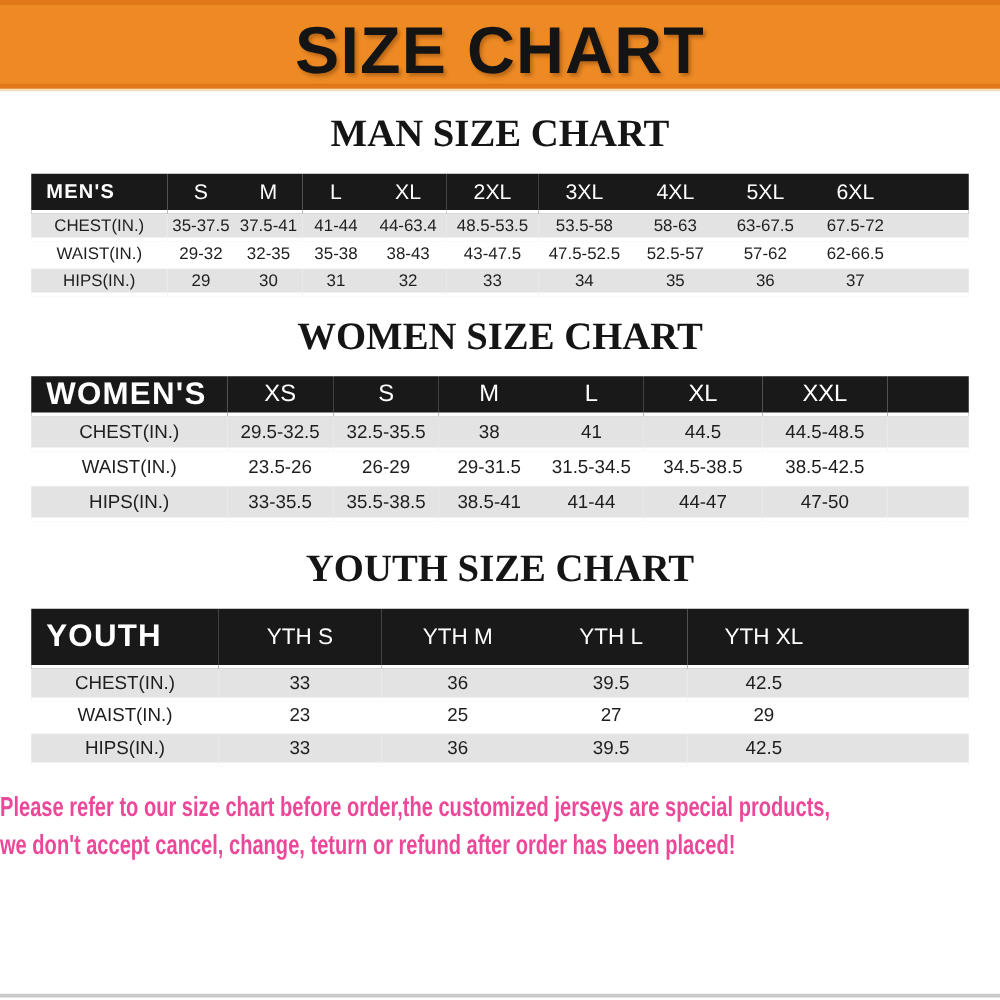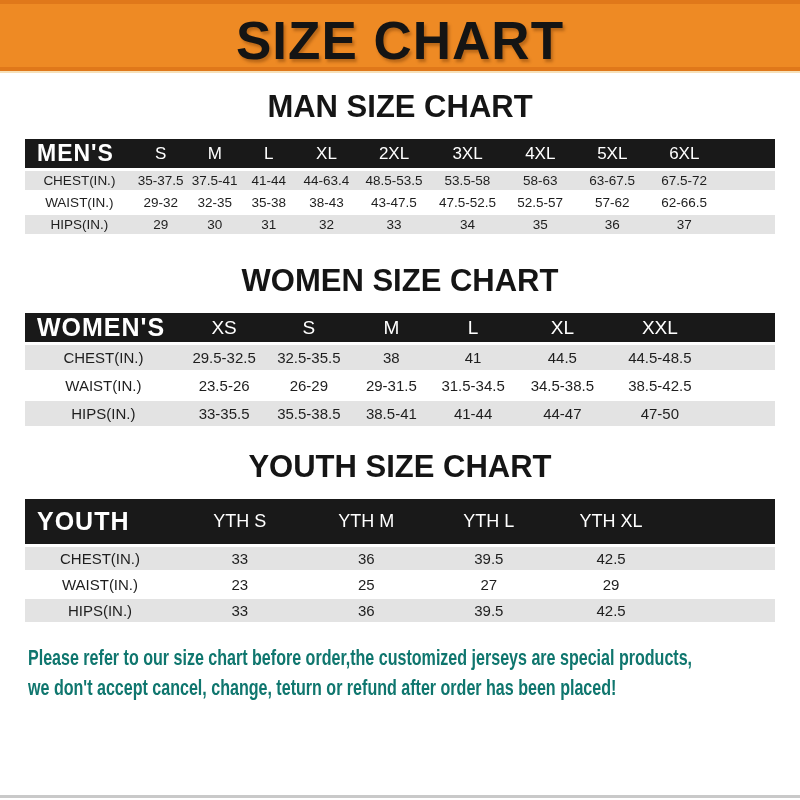--- a/index.html
+++ b/index.html
@@ -33,23 +33,24 @@
 
   
   .section h2 {
     margin: 0 0 14px 0;
     text-align: center;
     font-size: 31px;
     line-height: 36px;
     font-weight: bold;
     color: #151515;
     letter-spacing: 0px;
+    font-family: Liberation Serif, serif;
   }
   .section-men   { margin-top: 16px; }
-  .section-women { margin-top: 26px; }
+  .section-women { margin-top: 14px; }
   .section-youth { margin-top: 20px; }
 
   
   table {
     width: 750px;
     margin: 0 auto;
     border-collapse: separate;
     border-spacing: 0;
     table-layout: fixed;
   }
@@ -72,39 +73,38 @@
     color: #1e1e1e;
     border-bottom: 3px solid #ffffff;
     padding: 0;
   }
   tbody tr:nth-child(odd) td { background: #e3e3e3; }
 
   .t-men   thead tr { height: 32px; }
   .t-men   tbody tr { height: 22px; }
   .t-men   tbody td { font-size: 13.5px; }
   .t-men   .colhead { font-size: 17px; }
-  .t-men   .corner  { font-size: 23px; }
+  .t-men   .corner  { font-size: 16px; }
 
   .t-women thead tr { height: 29px; }
   .t-women tbody tr { height: 28px; }
   .t-women tbody td { font-size: 15px; }
   .t-women .colhead { font-size: 19px; }
   .t-women .corner  { font-size: 25px; }
 
   .t-youth thead tr { height: 48px; }
   .t-youth tbody tr { height: 26px; }
   .t-youth tbody td { font-size: 15px; }
   .t-youth .colhead { font-size: 18px; }
   .t-youth .corner  { font-size: 25px; }
 
   
   .footer {
     margin-top: 18px;
-    padding-left: 28px;
-    color: #0f766e;
+    color: #ec4899;
   }
   .footer-line {
     display: block;
     font-size: 22px;
     font-weight: bold;
     line-height: 30px;
     white-space: nowrap;
     transform: scaleX(0.73);
     transform-origin: left center;
   }

